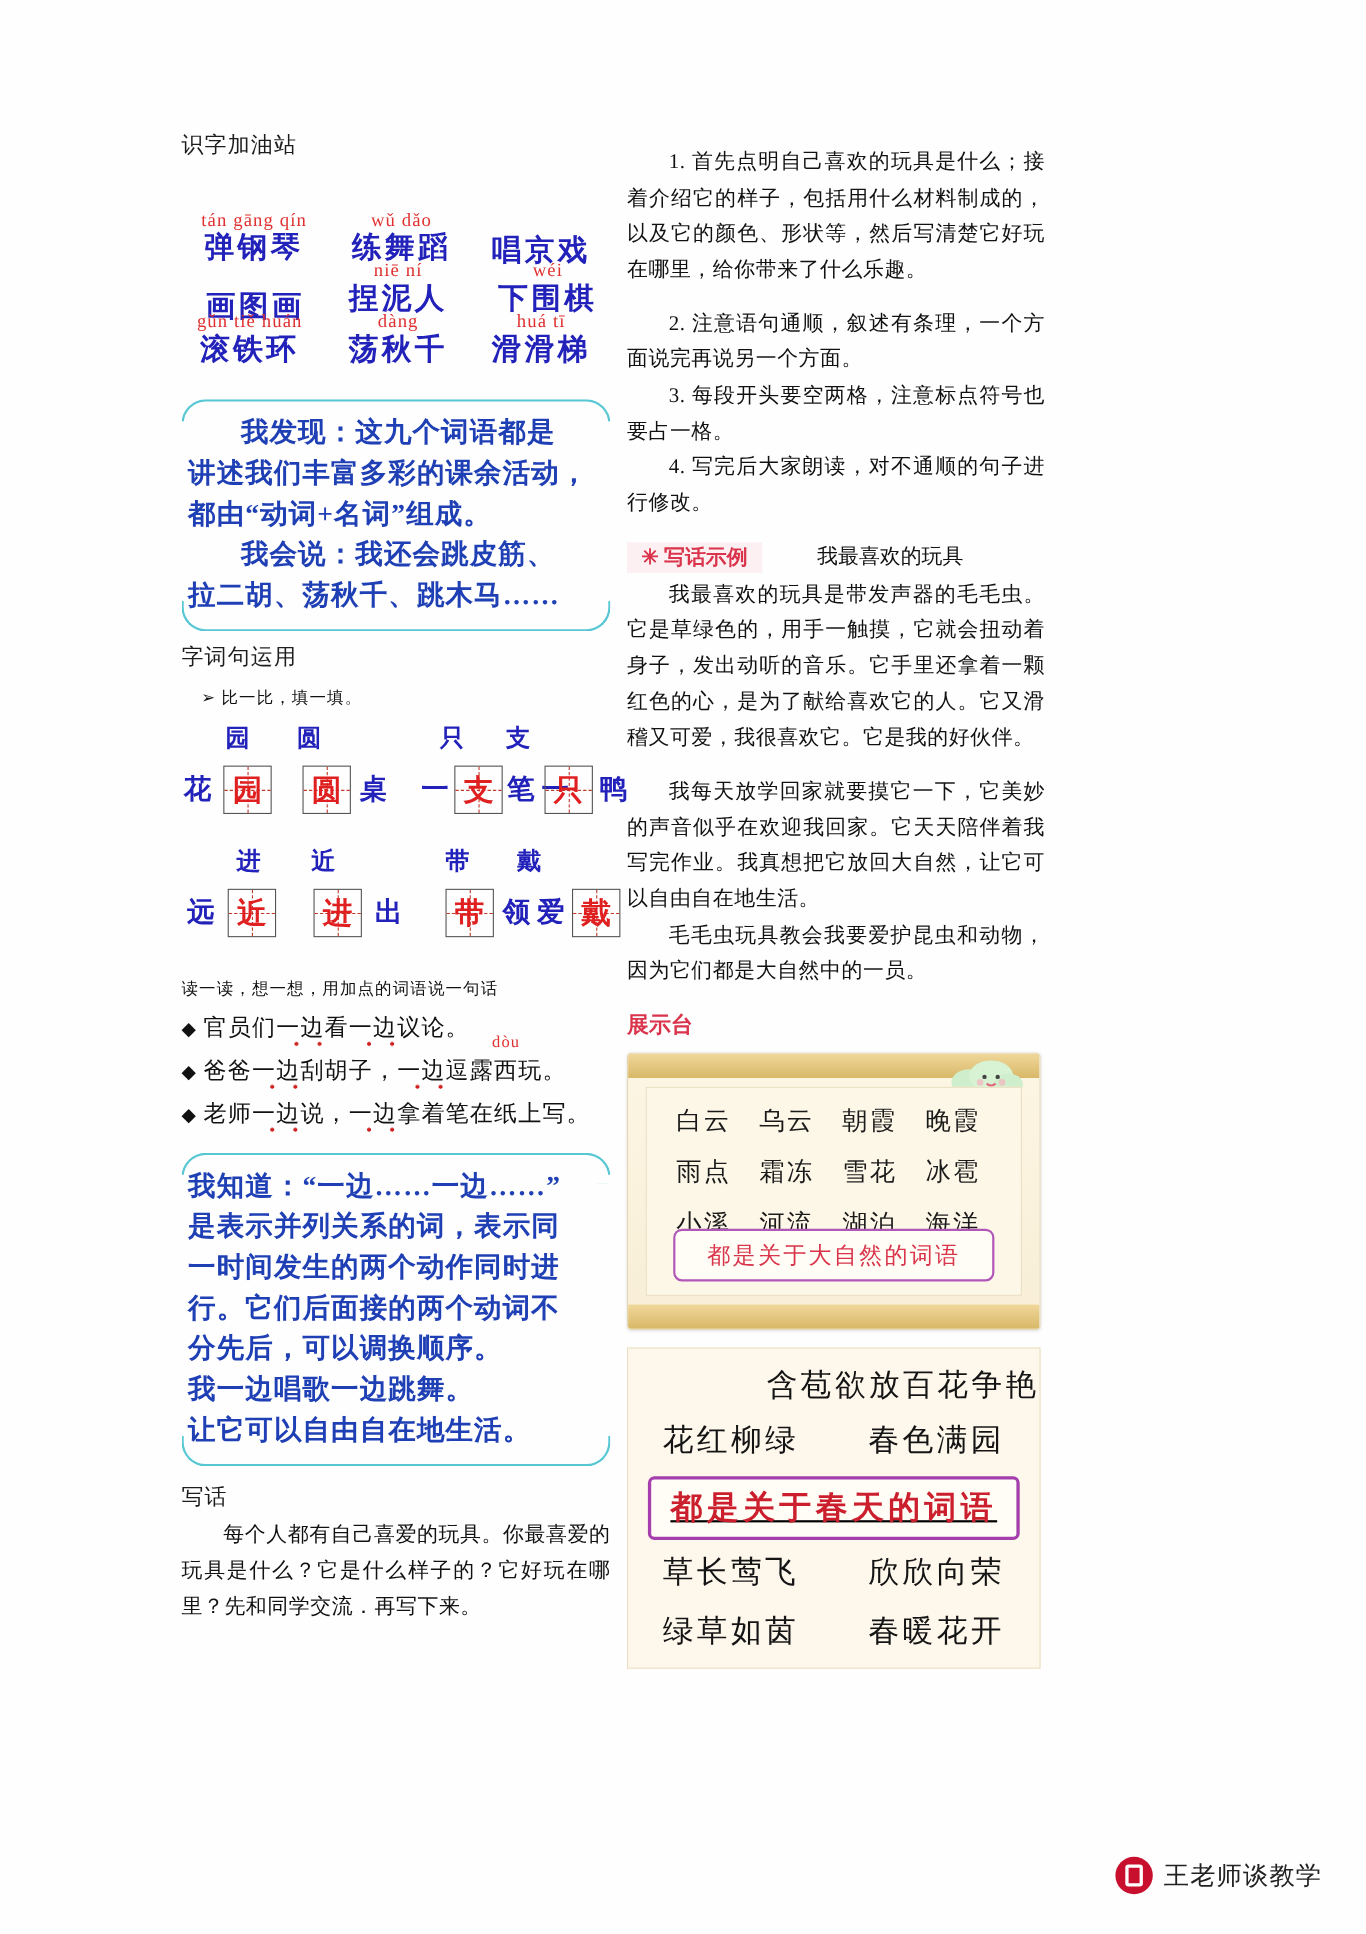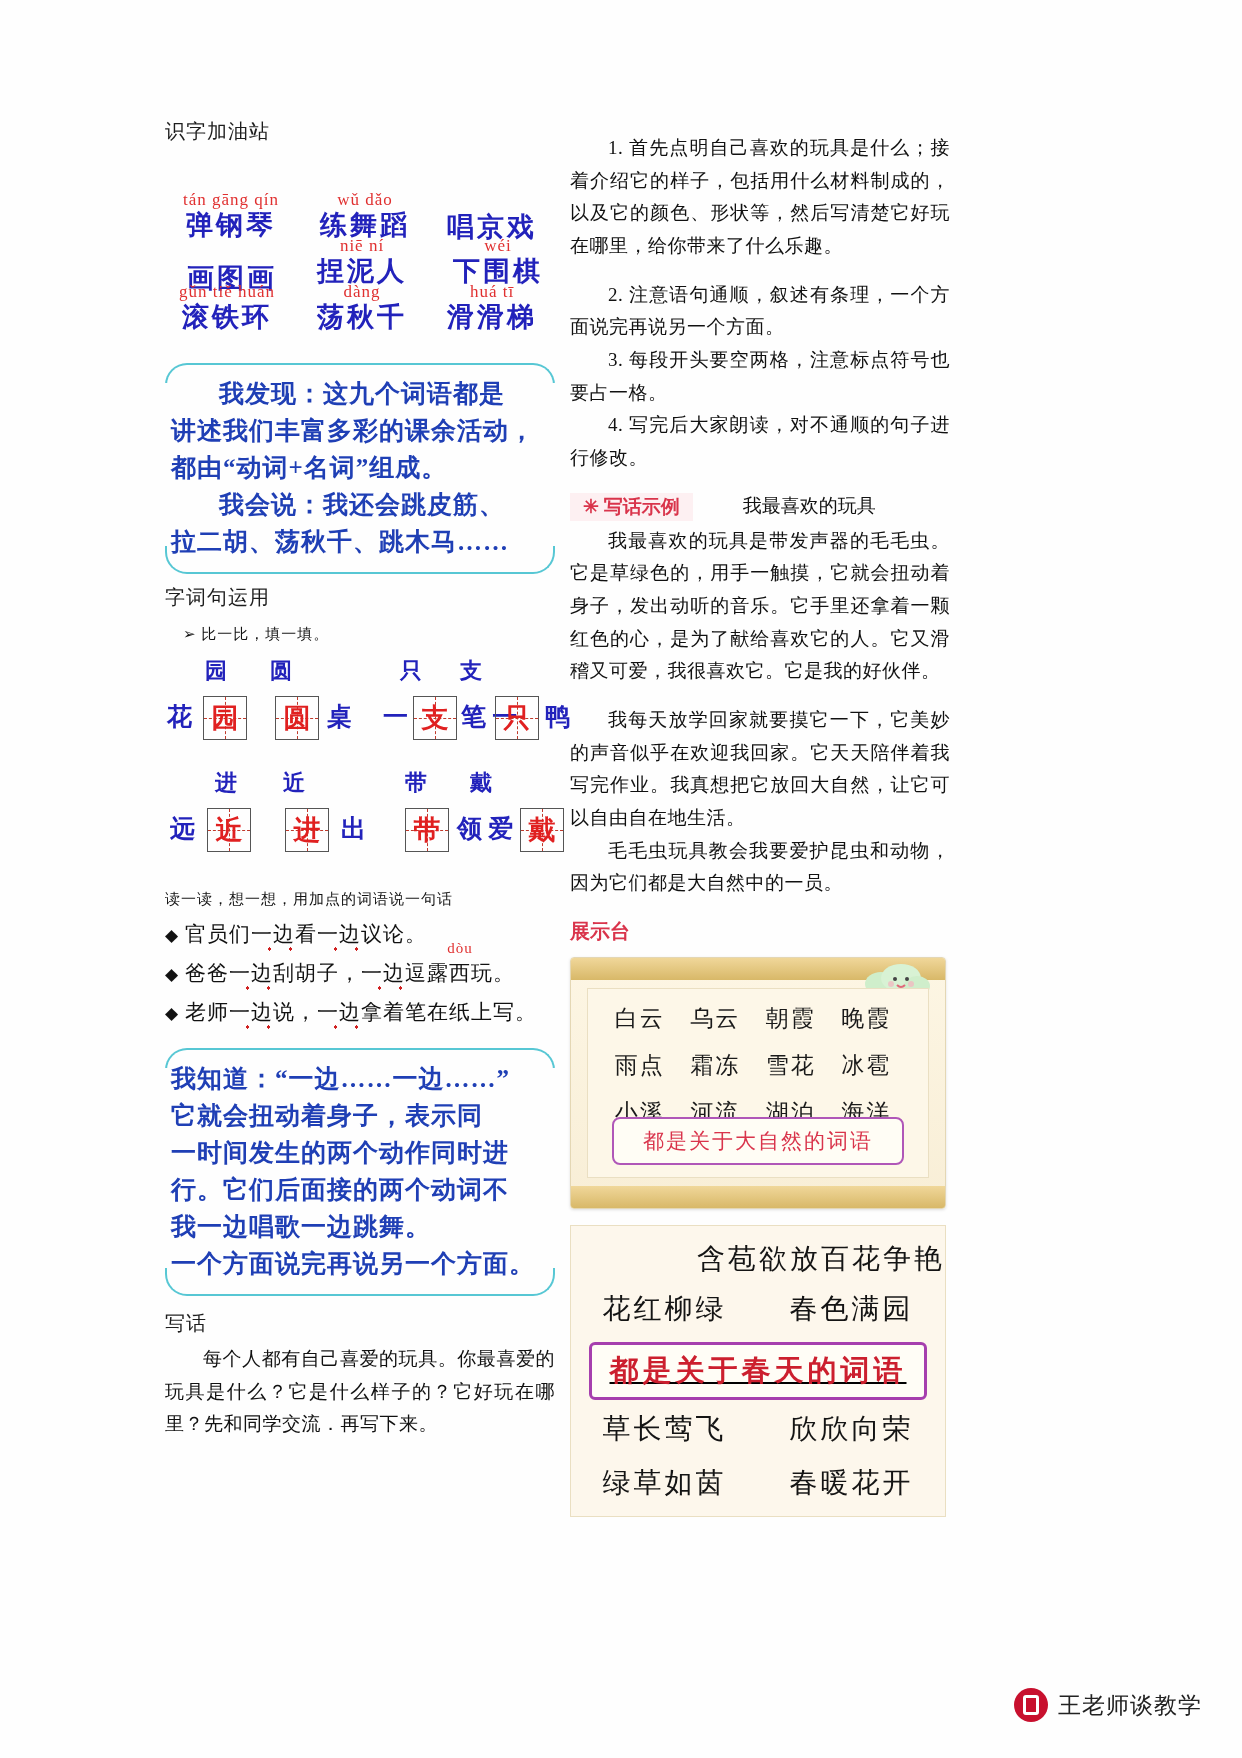--- a/index.html
+++ b/index.html
@@ -227,25 +227,26 @@
     </div>
 
     <div class="bullet">
       <span class="dia">◆</span><span>老师</span><span class="dotted">一边</span><span>说，</span><span class="dotted">一边</span><span>拿着笔在纸上写。</span>
     </div>
 
     <div class="bluebox" style="margin-top:22px;">
       <span class="mask-l"></span>
         <span class="mask-r"></span>
       <div class="bl-line">我知道：“一边……一边……”</div>
-      <div class="bl-line">它就会扭动着身子，表示同</div>
+      <div class="bl-line">是表示并列关系的词，表示同</div>
       <div class="bl-line">一时间发生的两个动作同时进</div>
       <div class="bl-line">行。它们后面接的两个动词不</div>
+      <div class="bl-line">分先后，可以调换顺序。</div>
       <div class="bl-line">我一边唱歌一边跳舞。</div>
-      <div class="bl-line">一个方面说完再说另一个方面。</div>
+      <div class="bl-line">让它可以自由自在地生活。</div>
     </div>
 
     <div class="sec-title" style="margin-top:14px;">写话</div>
     <div class="rtext ind" style="margin-top:6px;">每个人都有自己喜爱的玩具。你最喜爱的玩具是什么？它是什么样子的？它好玩在哪里？先和同学交流．再写下来。</div>
   </div>
 
   <div class="col-right">
 
     <div class="rtext ind" style="margin-top:14px;">1. 首先点明自己喜欢的玩具是什么；接着介绍它的样子，包括用什么材料制成的，以及它的颜色、形状等，然后写清楚它好玩在哪里，给你带来了什么乐趣。</div>
     <div class="rtext ind gap">2. 注意语句通顺，叙述有条理，一个方面说完再说另一个方面。</div>

